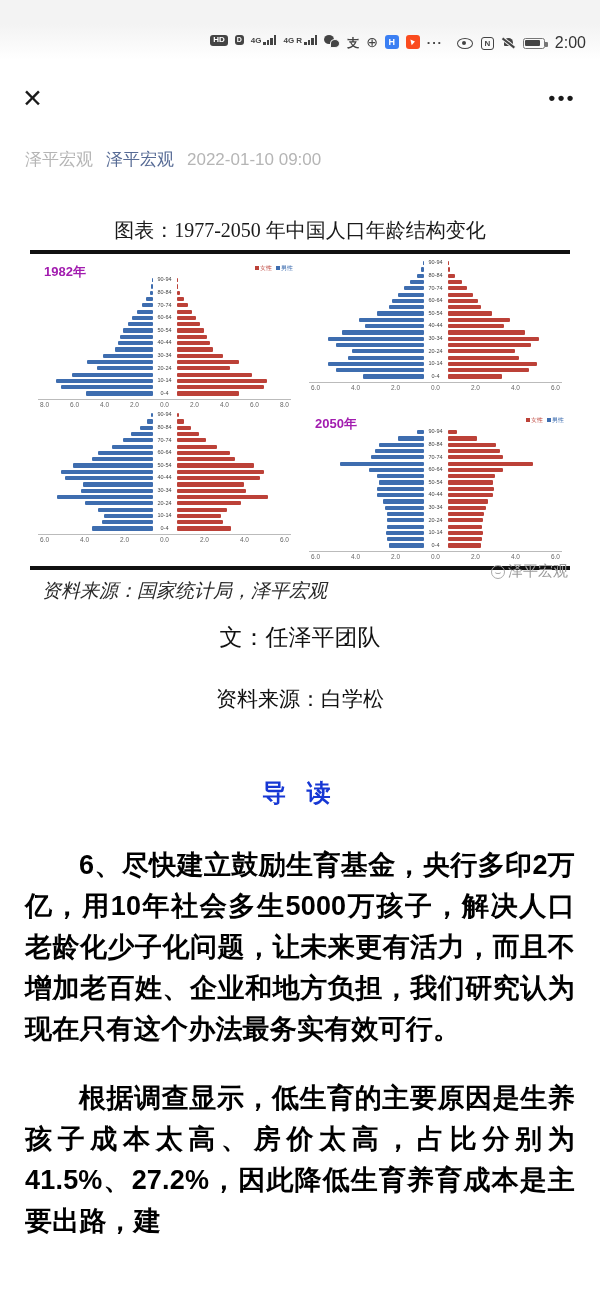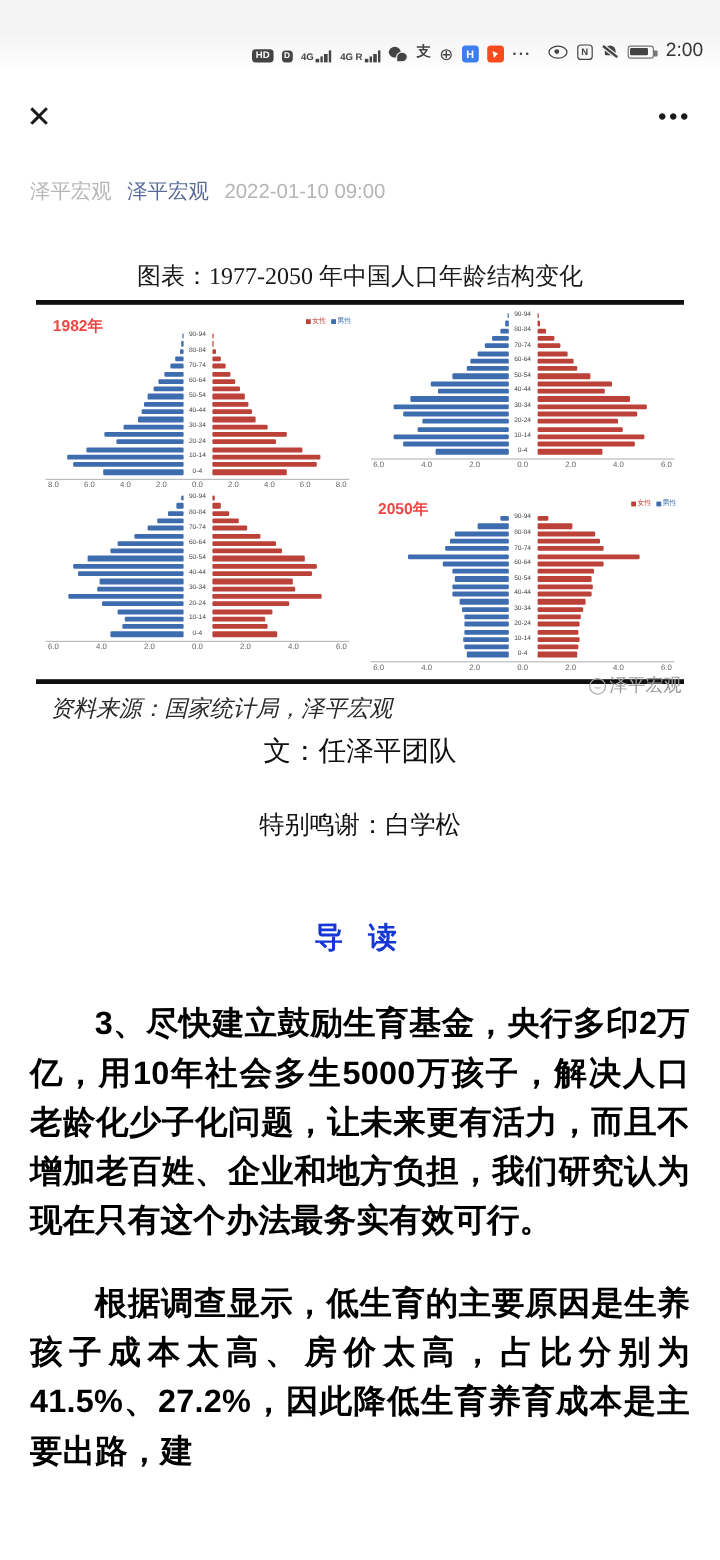--- a/index.html
+++ b/index.html
@@ -3,21 +3,21 @@
 <meta charset="utf-8">
 <style>
   * { margin:0; padding:0; box-sizing:border-box; }
   html,body { background:#fff; }
   .screen { width:600px; height:1300px; overflow:hidden; background:#fff; position:relative;
             font-family:"Liberation Sans", sans-serif; color:#111; }
 
   
   .statusbar { height:60px; display:flex; align-items:flex-end; justify-content:flex-end;
                padding:0 14px 8px 14px; background:linear-gradient(#f3f3f3 40%, #ffffff 100%); }
-  .sb-group { display:flex; align-items:flex-end; gap:7px; }
+  .sb-group { display:flex; align-items:flex-start; gap:7px; }
   .sb-right { margin-left:14px; display:flex; align-items:center; gap:8px; }
   .badge { background:#444; color:#fff; font-size:8px; font-weight:bold; border-radius:3px;
            padding:1px 3px; line-height:1.1; }
   .badge.small { padding:1px 2px; font-size:7px; }
   .sig { display:flex; align-items:flex-end; gap:1px; }
   .sig i { display:block; width:2.5px; background:#444; }
   .sig i:nth-child(1){height:3px}.sig i:nth-child(2){height:5px}
   .sig i:nth-child(3){height:7px}.sig i:nth-child(4){height:10px}
   .sig-label { font-size:8px; font-weight:bold; color:#444; margin-right:1px; }
   .chat-blob { position:relative; width:16px; height:13px; }
@@ -65,21 +65,21 @@
   .meta-link { color:#576b95; cursor:pointer; }
 
   
   .figure { margin:46px 30px 0 30px; width:540px; }
   .fig-title { text-align:center; font-family:"Liberation Serif", serif; font-size:20px;
                color:#1a1a1a; padding-bottom:6px; }
   .fig-rule { height:4px; background:#111; }
   .pyr-grid { display:grid; grid-template-columns:1fr 1fr; column-gap:6px; padding:6px 2px 2px 2px; }
   .pyr-cell { height:152px; position:relative; }
   .pyr-head { display:flex; justify-content:space-between; align-items:flex-start; padding:3px 4px 0 12px; height:17px; }
-  .pyr-year { font-weight:bold; font-size:13px; color:#ef4444; }
+  .pyr-year { font-weight:bold; font-size:13px; color:#a21caf; }
   .pyr-legend { display:flex; gap:4px; padding-top:2px; }
   .leg-item { display:flex; align-items:center; gap:1px; }
   .leg-swatch { width:4px; height:4px; display:inline-block; }
   .leg-text { font-size:6px; line-height:1; }
   .pyr-plot { padding:0 4px; }
   .pyr-row { display:flex; align-items:center; height:6.3px; }
   .half { flex:1; display:flex; }
   .half.left { justify-content:flex-end; }
   .bar { height:4.2px; border-radius:1px; }
   .age { width:24px; text-align:center; font-size:5.5px; color:#444; line-height:1; }
@@ -88,21 +88,21 @@
   .fig-bottom { position:relative; }
   .fig-source { font-family:"Liberation Serif", serif; font-style:italic; font-size:19px;
                 color:#2a2a2a; padding:8px 0 0 12px; }
   .fig-watermark { position:absolute; right:2px; top:-8px; display:flex; align-items:center; gap:3px;
                    color:#9a9a9a; font-family:"Liberation Serif", serif; font-size:15px; }
   .wm-logo { width:14px; height:14px; border:1.2px solid #aaa; border-radius:50%; position:relative; }
   .wm-logo:after { content:""; position:absolute; left:3px; top:4px; width:6px; height:3px;
                    border-bottom:1.2px solid #aaa; border-radius:50%; }
 
   
-  .byline { margin-top:6px; text-align:center; font-size:23px; color:#111; }
+  .byline { margin-top:18px; text-align:center; font-size:23px; color:#111; }
   .thanks { margin-top:32px; text-align:center; font-size:21px; color:#111; }
   .contrib { margin-top:30px; text-align:center; font-size:21px; color:#111; }
 
   
   .section-heading { margin-top:64px; text-align:center; font-size:24px; font-weight:bold;
                      color:#1637d4; letter-spacing:7px; }
   .body-text { margin:36px 25px 0 25px; }
   .body-text p { font-size:27px; font-weight:bold; color:#000; line-height:1.52;
                  text-indent:2em; text-align:justify; margin-bottom:28px; letter-spacing:0.2px; }
 </style>
@@ -935,21 +935,21 @@
     <div class="fig-bottom">
       <div class="fig-watermark">
         <span class="wm-logo"></span>
         <span>泽平宏观</span>
       </div>
       <div class="fig-source">资料来源：国家统计局，泽平宏观</div>
     </div>
   </div>
 
   <div class="byline">文：任泽平团队</div>
-  <div class="thanks">特别鸣谢：白学松</div>
+  <div class="thanks">资料来源：白学松</div>
 
   <div class="section-heading">导 读</div>
   <div class="body-text">
-    <p>3、尽快建立鼓励生育基金，央行多印2万亿，用10年社会多生5000万孩子，解决人口老龄化少子化问题，让未来更有活力，而且不增加老百姓、企业和地方负担，我们研究认为现在只有这个办法最务实有效可行。</p>
+    <p>6、尽快建立鼓励生育基金，央行多印2万亿，用10年社会多生5000万孩子，解决人口老龄化少子化问题，让未来更有活力，而且不增加老百姓、企业和地方负担，我们研究认为现在只有这个办法最务实有效可行。</p>
     <p>根据调查显示，低生育的主要原因是生养孩子成本太高、房价太高，占比分别为41.5%、27.2%，因此降低生育养育成本是主要出路，建</p>
   </div>
 
 </div>
 
 </body></html>

